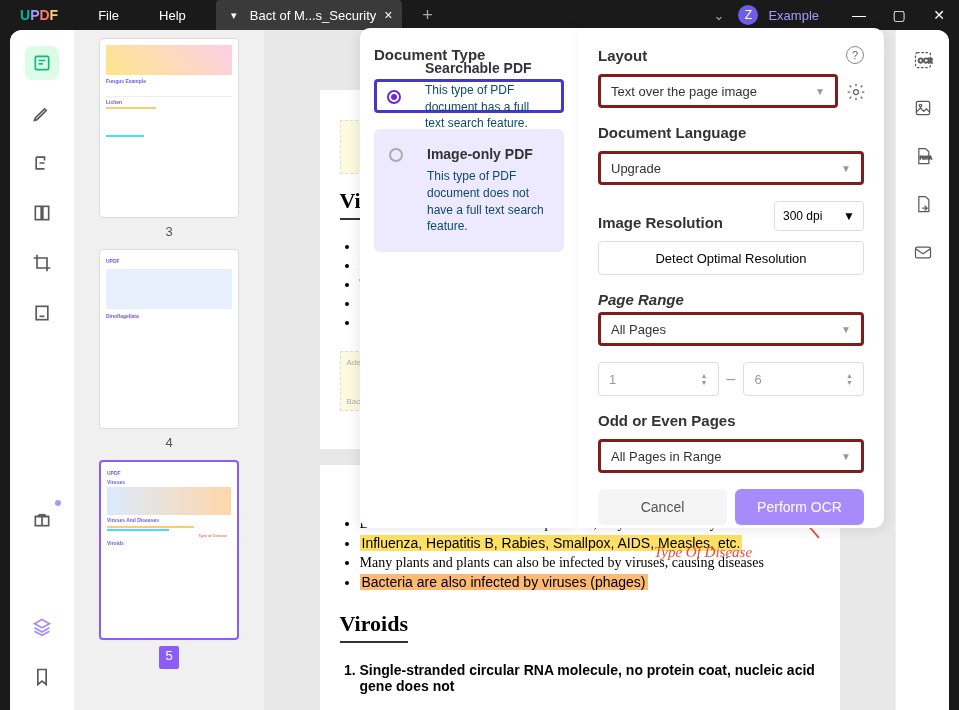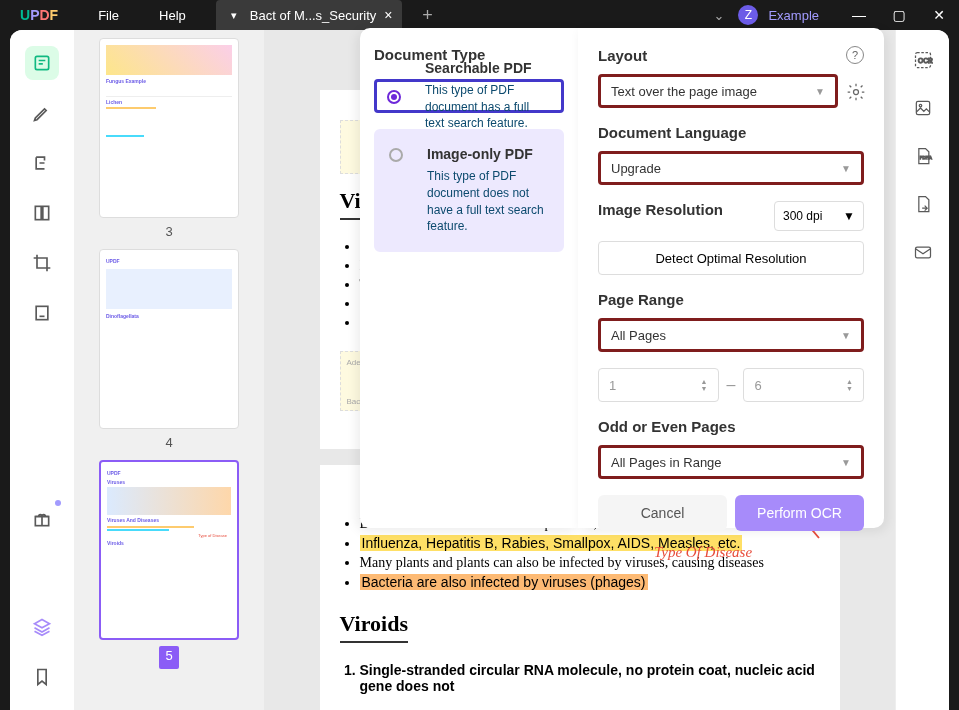--- a/index.html
+++ b/index.html
@@ -80,21 +80,21 @@
     .row-sel { display:flex; gap:8px; margin-bottom: 16px; align-items:center;}
     .row-sel .sel{ margin-bottom:0;}
     .gear-ic{width:18px;height:18px;cursor:pointer;color:#666;flex-shrink:0;}
     .spin { height: 34px; border: 1px solid #ddd; border-radius: 4px; padding: 0 10px; font-size: 13px; color: #999; background: #fff; display:flex; align-items:center; justify-content:space-between; flex:1;}
     .spin .arrs{display:flex;flex-direction:column;font-size:7px;color:#999;line-height:1;}
     .btn-row { display:flex; gap:8px; margin-top: 2px;}
     .btn { flex:1; height: 36px; border-radius: 6px; font-size: 14px; cursor: pointer; display:flex; align-items:center; justify-content:center;}
     .btn-cancel { background: #f5f5f5; color: #555; }
     .btn-primary { background: #a78bfa; color: #fff; }
     .detect-btn { width:100%; height:34px; border:1px solid #ddd; background:#fff; border-radius:4px; font-size:13px; cursor:pointer; margin-bottom:16px; }
-    .rowres { display:flex; align-items:flex-start; justify-content:space-between; margin-bottom: 10px; gap: 36px;}
+    .rowres { display:flex; align-items:flex-end; justify-content:space-between; margin-bottom: 10px; gap: 36px;}
     .res-sel{width:90px;height:30px;border:1px solid #ddd;border-radius:4px;font-size:12px;padding:0 8px;display:flex;align-items:center;justify-content:space-between;cursor:pointer;}
     .range-row{display:flex;gap:8px;align-items:center;margin-bottom:16px;}
     .dash{color:#999;}
 
     
     svg.i { width: 20px; height: 20px; }
   </style>
 </head>
 <body>
 
@@ -313,21 +313,21 @@
         <span class="caret">▼</span>
     </div>
     <div class="rowres">
       <label class="hdr">Image Resolution</label>
       <div class="res-sel">
           <span>300 dpi</span>
           <span class="caret">▼</span>
         </div>
     </div>
     <button class="detect-btn">Detect Optimal Resolution</button>
-    <label class="hdr" style="margin-bottom:10px;">Page Range</label>
+    <label class="hdr" style="margin-bottom:4px;font-style:italic;">Page Range</label>
     <div class="sel">
       <span>All Pages</span>
         <span class="caret">▼</span>
     </div>
     <div class="range-row">
       <div class="spin">
           <span>1</span>
           <span class="arrs">▲<br>▼</span>
         </div>
       <span class="dash">–</span>

